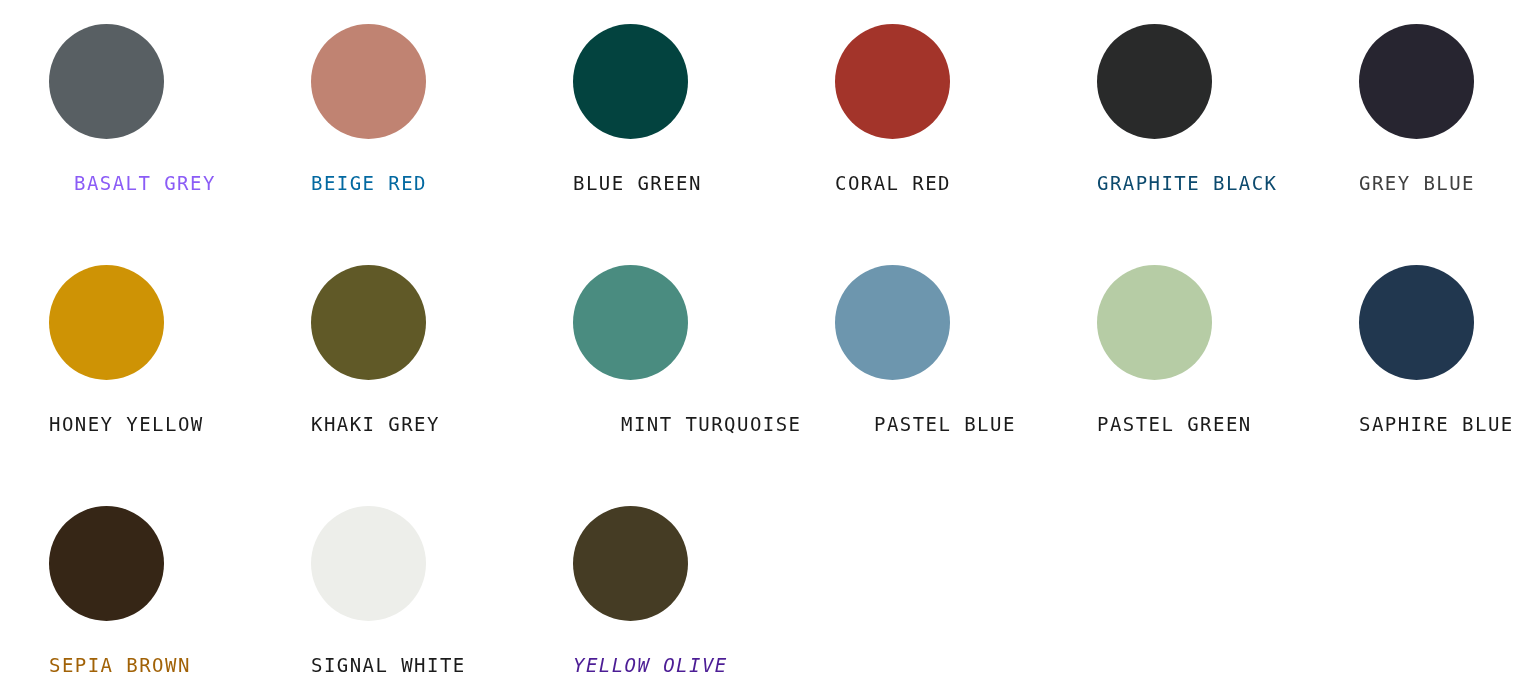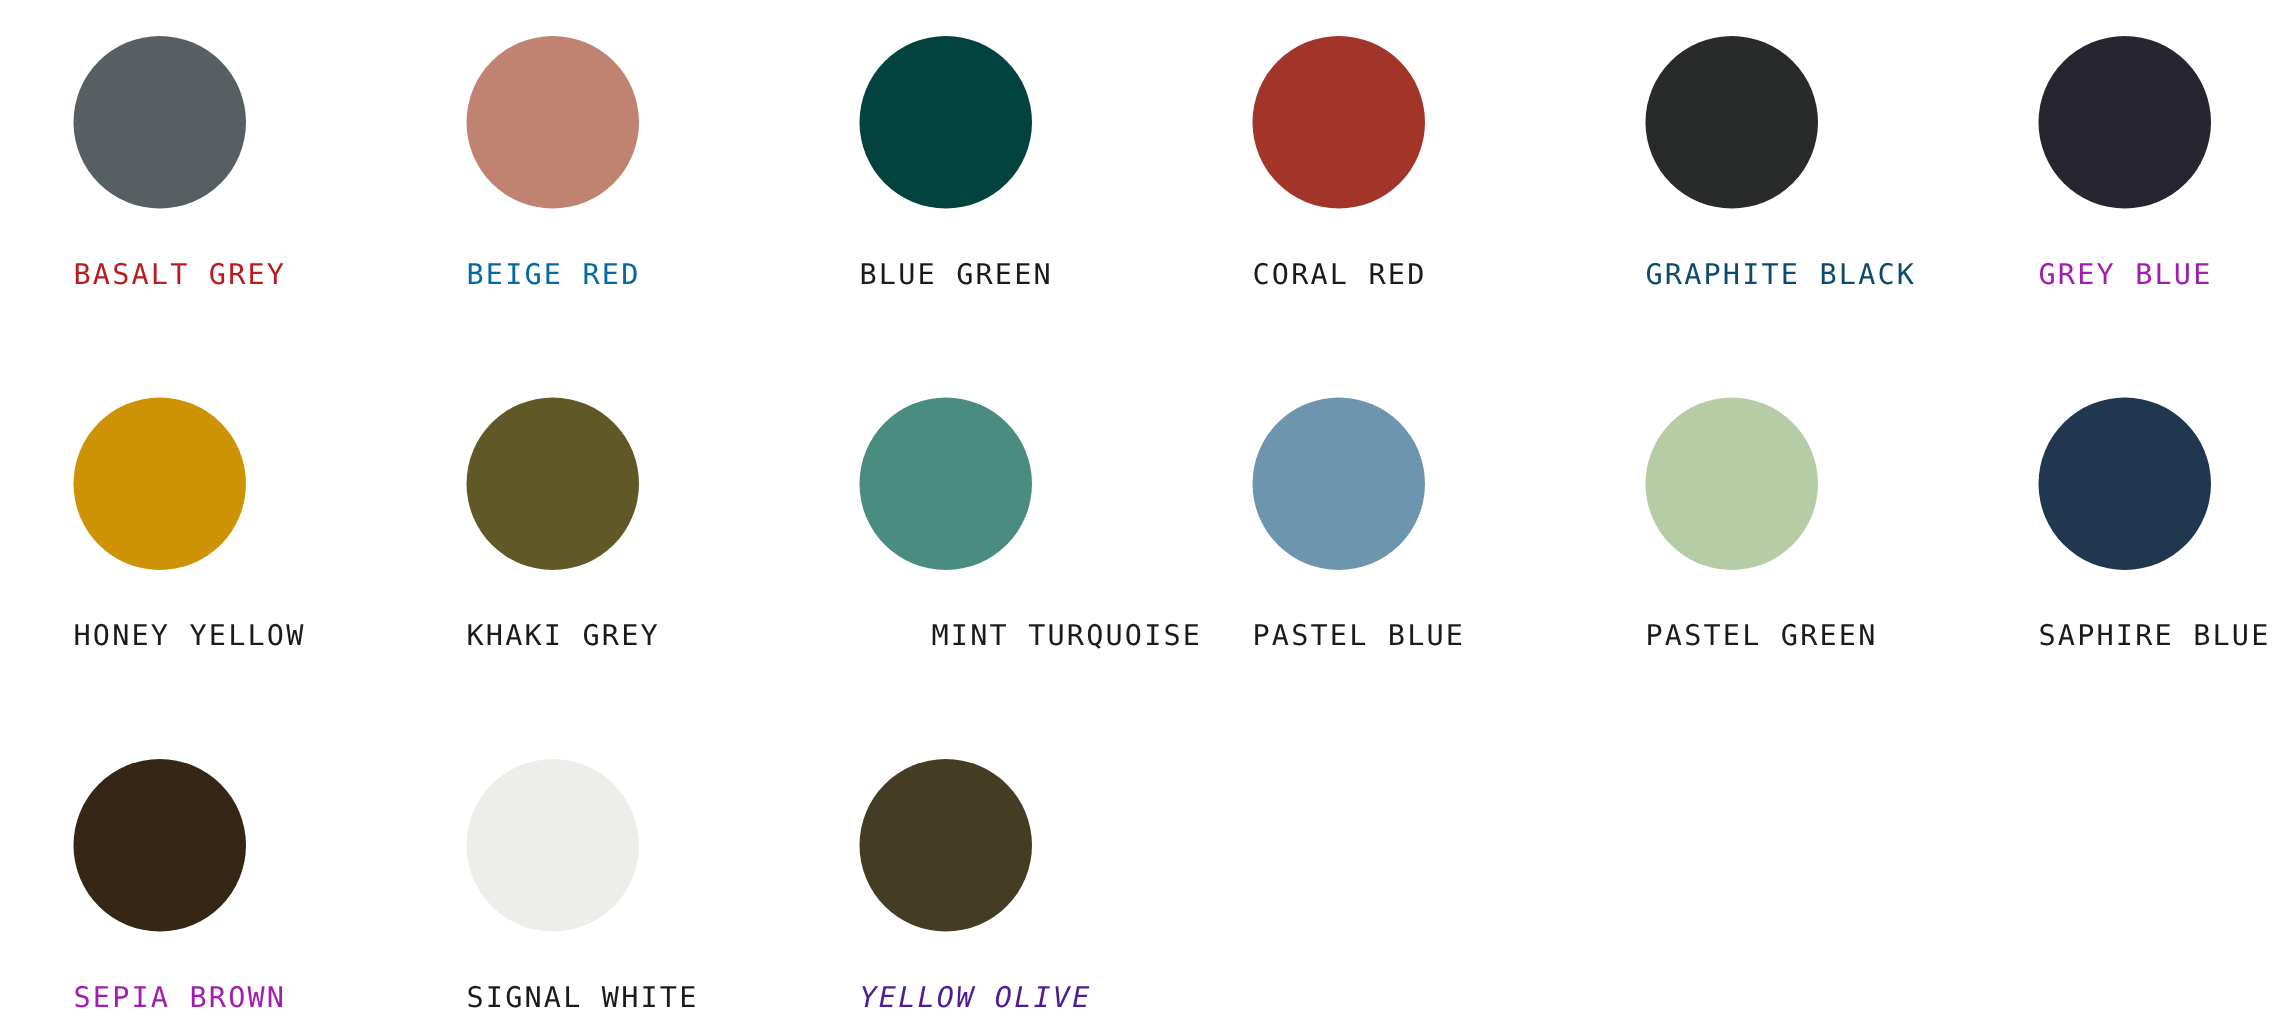--- a/index.html
+++ b/index.html
@@ -57,69 +57,69 @@
     color: #1b1b1b;
     text-transform: uppercase;
   }
 </style>
 </head>
 <body style="background: rgb(255, 255, 255);">
 
 <div class="palette" id="palette">
     <div class="swatch">
       <div class="chip" style="background: rgb(88, 95, 99);"></div>
-      <div class="chip-label" style="color: #b91c1c;">BASALT GREY</div>
+      <div class="chip-label" style="color: #8b5cf6; margin-left: 25px;">BASALT GREY</div>
     </div>
     <div class="swatch">
       <div class="chip" style="background: rgb(192, 131, 114);"></div>
       <div class="chip-label" style="color: #0369a1;">BEIGE RED</div>
     </div>
     <div class="swatch">
       <div class="chip" style="background: rgb(3, 67, 63);"></div>
       <div class="chip-label" style="color: rgb(27, 27, 27);">BLUE GREEN</div>
     </div>
     <div class="swatch">
       <div class="chip" style="background: rgb(163, 52, 42);"></div>
       <div class="chip-label" style="color: rgb(27, 27, 27);">CORAL RED</div>
     </div>
     <div class="swatch">
       <div class="chip" style="background: rgb(41, 42, 42);"></div>
       <div class="chip-label" style="color: #0c4a6e;">GRAPHITE BLACK</div>
     </div>
     <div class="swatch">
       <div class="chip" style="background: rgb(39, 37, 48);"></div>
-      <div class="chip-label" style="color: #a21caf;">GREY BLUE</div>
+      <div class="chip-label" style="color: #404040;">GREY BLUE</div>
     </div>
     <div class="swatch">
       <div class="chip" style="background: rgb(206, 147, 5);"></div>
       <div class="chip-label" style="color: rgb(27, 27, 27);">HONEY YELLOW</div>
     </div>
     <div class="swatch">
       <div class="chip" style="background: rgb(96, 89, 39);"></div>
       <div class="chip-label" style="color: rgb(27, 27, 27);">KHAKI GREY</div>
     </div>
     <div class="swatch">
       <div class="chip" style="background: rgb(74, 140, 128);"></div>
       <div class="chip-label" style="color: rgb(27, 27, 27); padding-left: 48px;">MINT TURQUOISE</div>
     </div>
     <div class="swatch">
       <div class="chip" style="background: rgb(109, 150, 174);"></div>
-      <div class="chip-label" style="color: rgb(27, 27, 27);">PASTEL BLUE</div>
+      <div class="chip-label" style="color: rgb(27, 27, 27); margin-left: 39px;">PASTEL BLUE</div>
     </div>
     <div class="swatch">
       <div class="chip" style="background: rgb(182, 204, 165);"></div>
       <div class="chip-label" style="color: rgb(27, 27, 27);">PASTEL GREEN</div>
     </div>
     <div class="swatch">
       <div class="chip" style="background: rgb(33, 55, 79);"></div>
       <div class="chip-label" style="color: rgb(27, 27, 27);">SAPHIRE BLUE</div>
     </div>
     <div class="swatch">
       <div class="chip" style="background: rgb(54, 38, 22);"></div>
-      <div class="chip-label" style="color: #a21caf;">SEPIA BROWN</div>
+      <div class="chip-label" style="color: #a16207;">SEPIA BROWN</div>
     </div>
     <div class="swatch">
       <div class="chip" style="background: rgb(237, 238, 234);"></div>
       <div class="chip-label" style="color: rgb(27, 27, 27);">SIGNAL WHITE</div>
     </div>
     <div class="swatch">
       <div class="chip" style="background: rgb(69, 60, 36);"></div>
       <div class="chip-label" style="color: #4c1d95; font-style: italic;">YELLOW OLIVE</div>
     </div>
     <div class="swatch empty">

